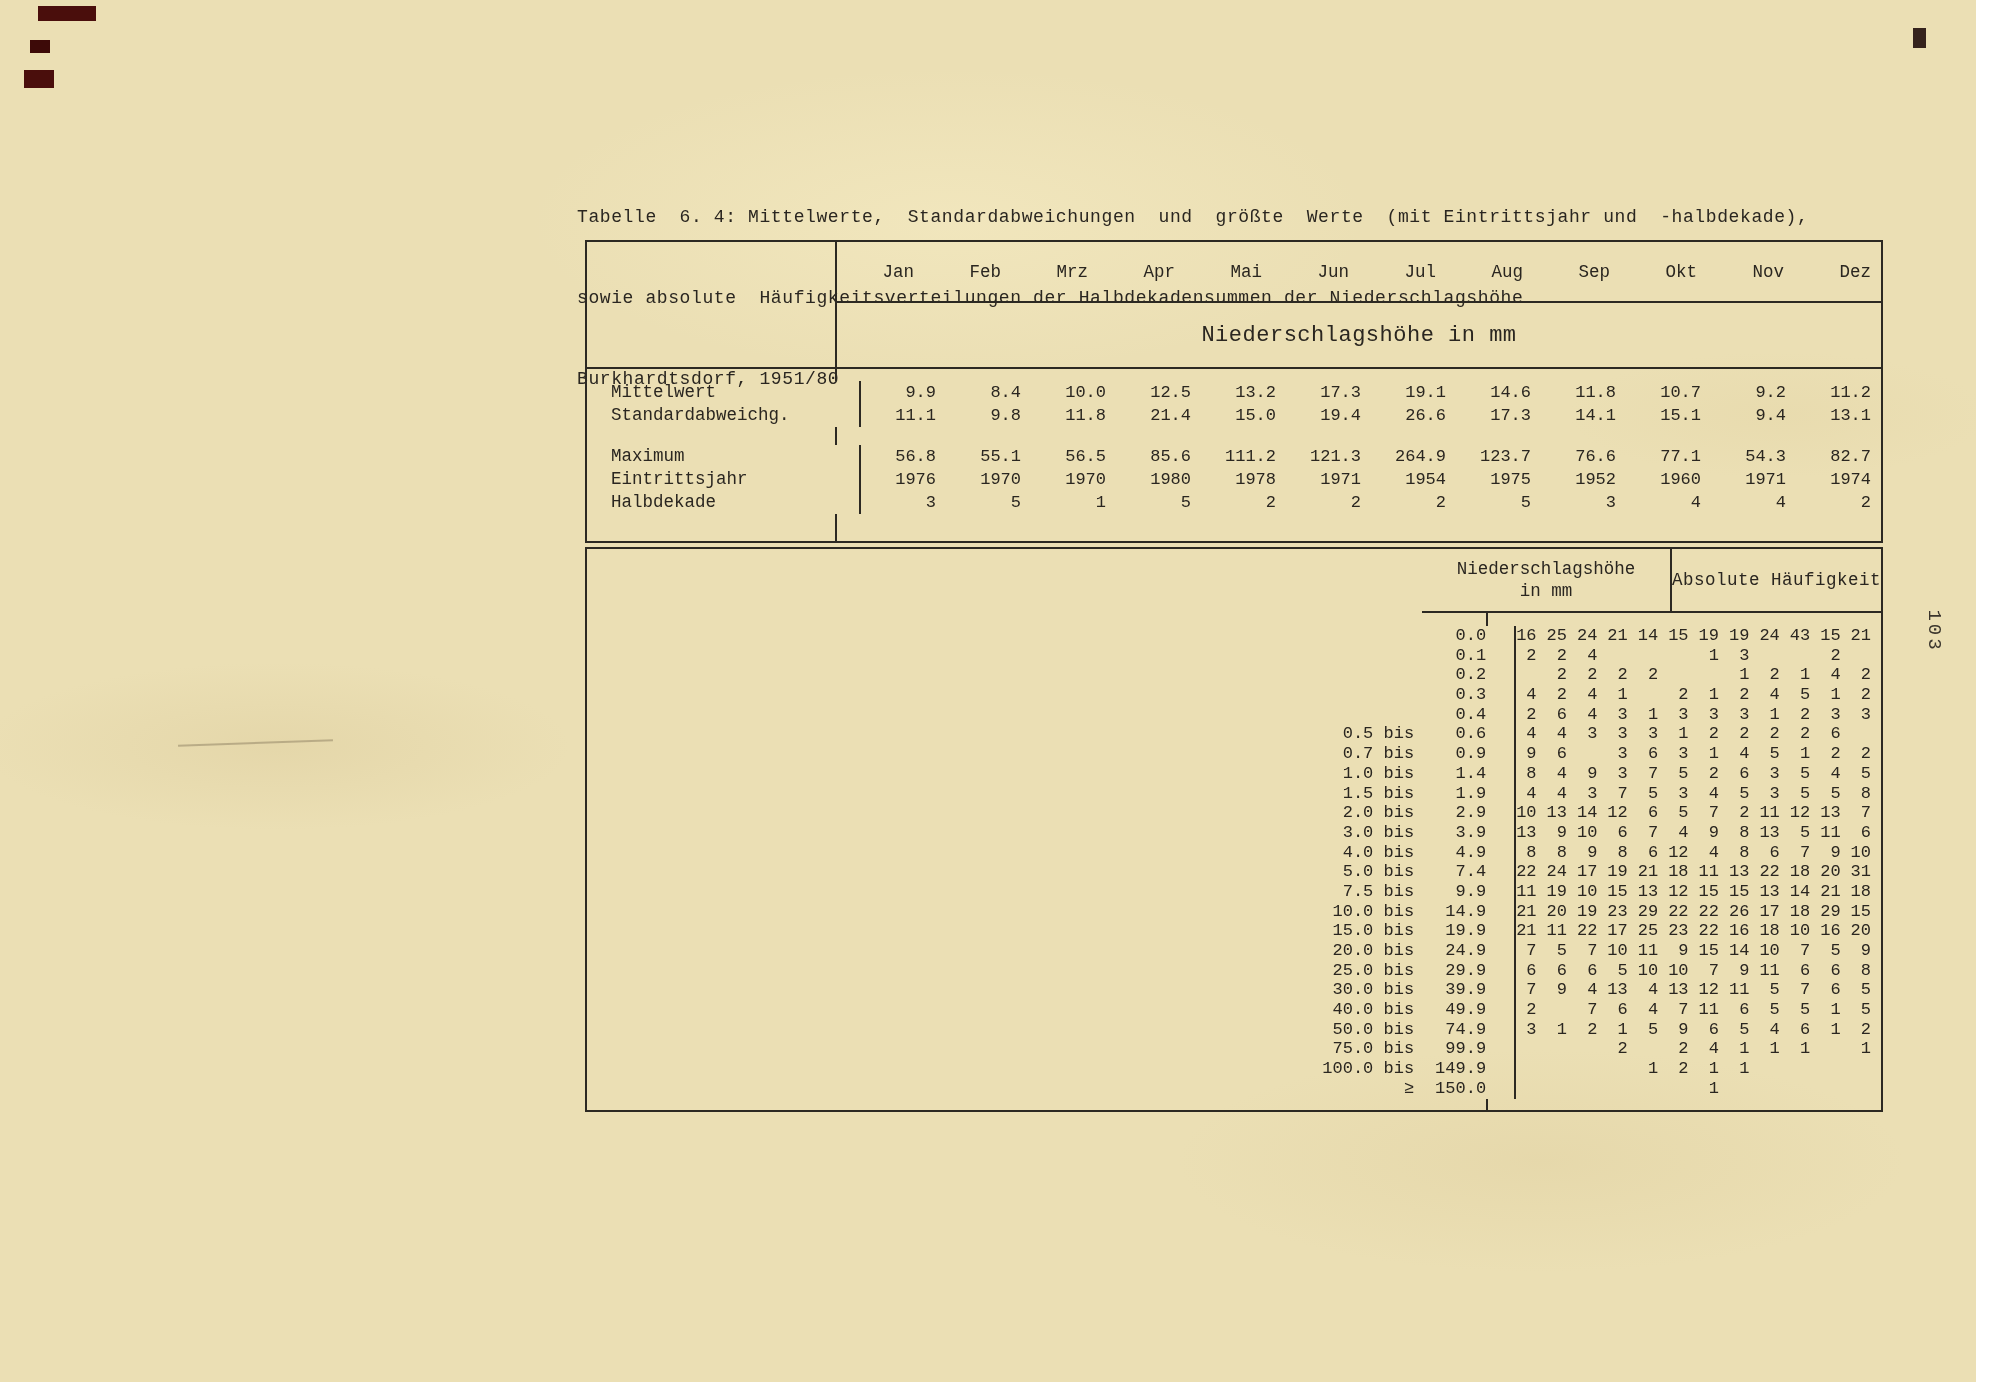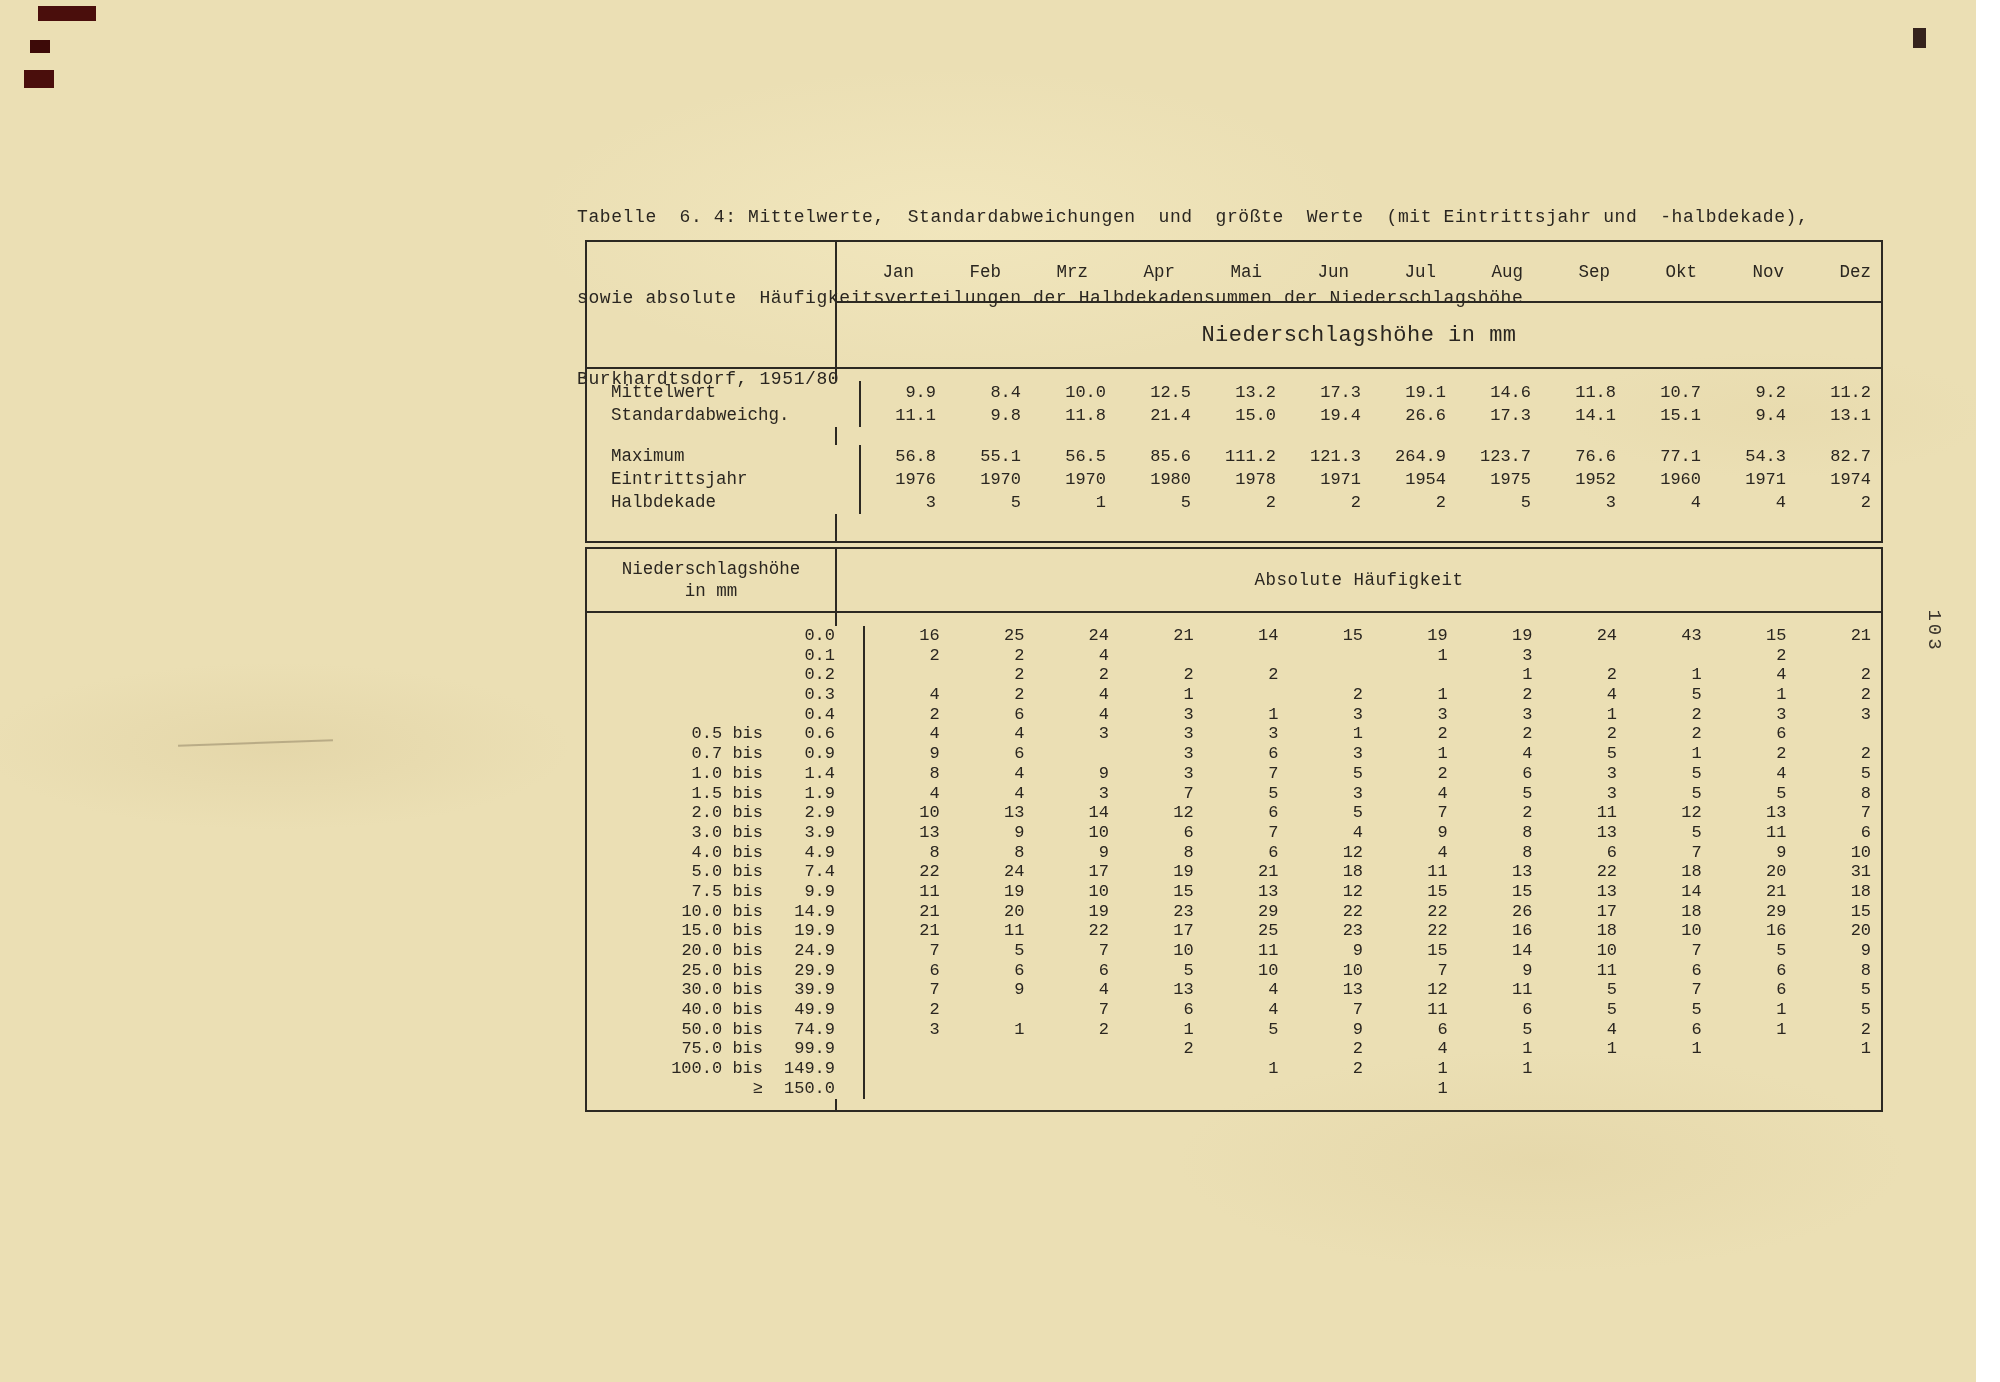--- a/index.html
+++ b/index.html
@@ -26,21 +26,21 @@
   .a6 { left: 178px; top: 742px; width: 155px; height: 2px; background: rgba(130,118,88,.45); transform: rotate(-2deg); }
 
   .caption {
     position: absolute; left: 577px; top: 150px;
     font-size: 18px; line-height: 27px; letter-spacing: .6px;
     white-space: pre; color: #2a2620;
   }
 
   .box { position: absolute; left: 585px; width: 1294px; border: 2px solid #2c2922; display: flex; flex-direction: column; }
   .box1 { top: 240px; height: 299px; }
-  .box2 { top: 547px; height: 561px; }
+  .box2 { top: 547px; height: 561px; align-items: flex-end; }
 
   .row   { display: flex; flex-shrink: 0; }
   .lcol  { width: 248px; flex-shrink: 0; border-right: 2px solid #2c2922; }
   .darea { flex: 1; display: flex; min-width: 0; }
 
   .mrow { height: 61px; }
   .mrow .darea { border-bottom: 2px solid #2c2922; align-items: center; }
   .cell { flex: 1; text-align: right; padding-right: 10px; font-size: 17px; white-space: pre; }
   .mon  { font-size: 17.5px; }
 

